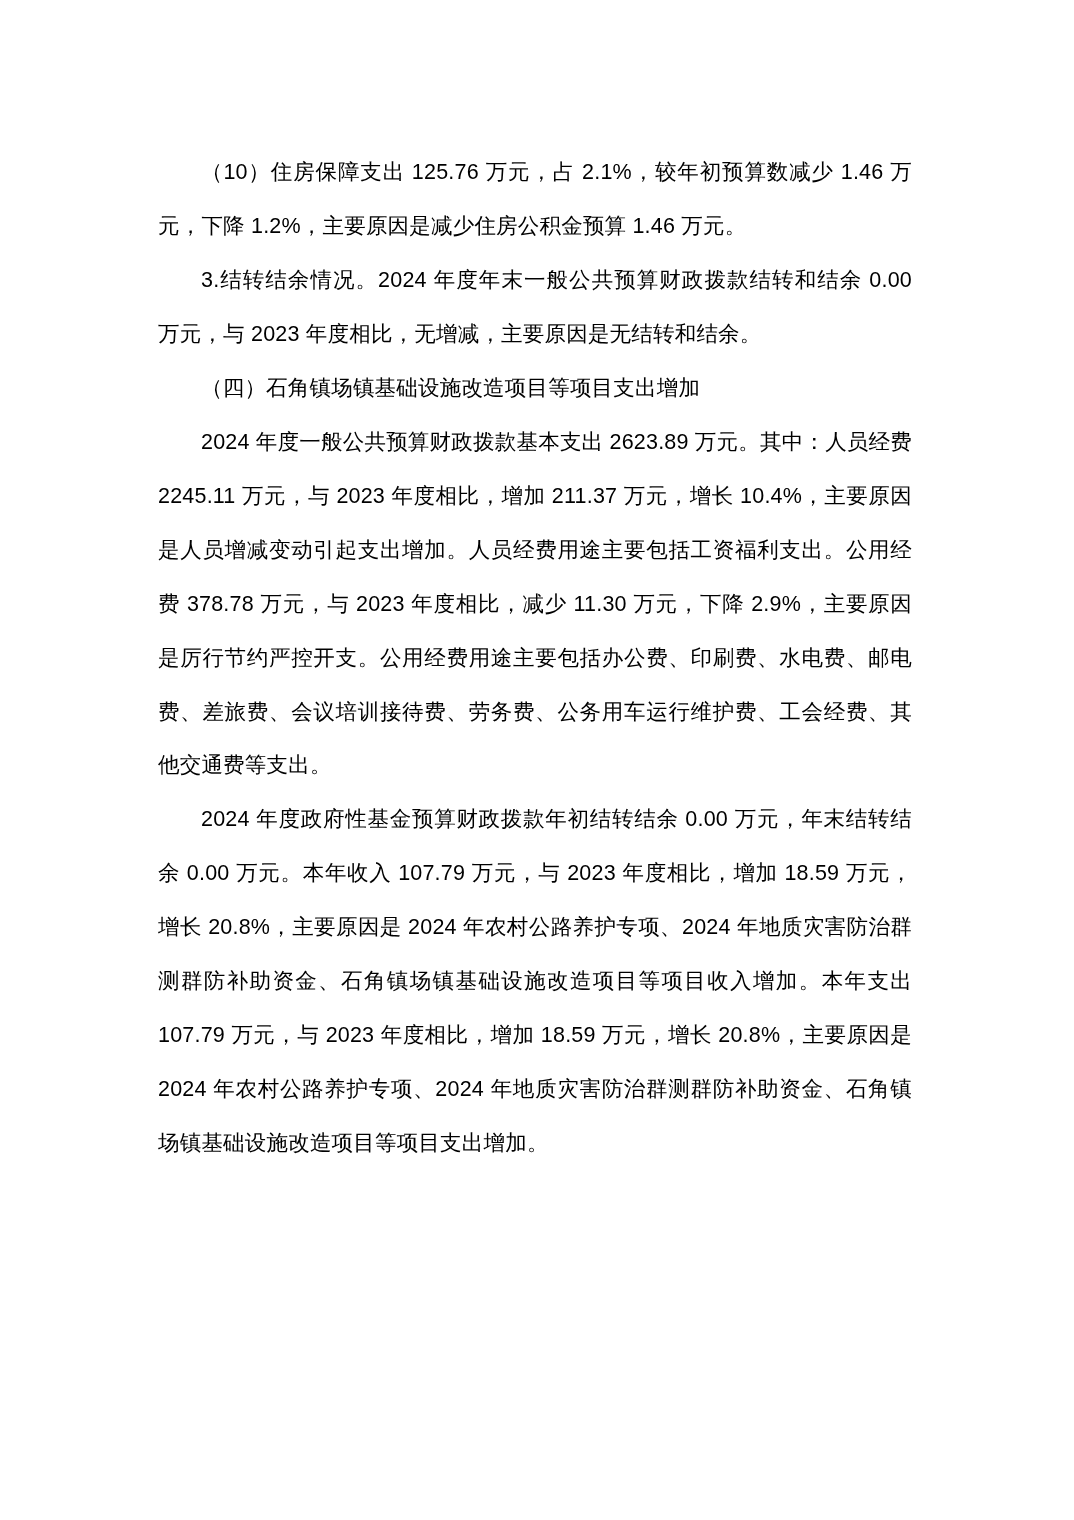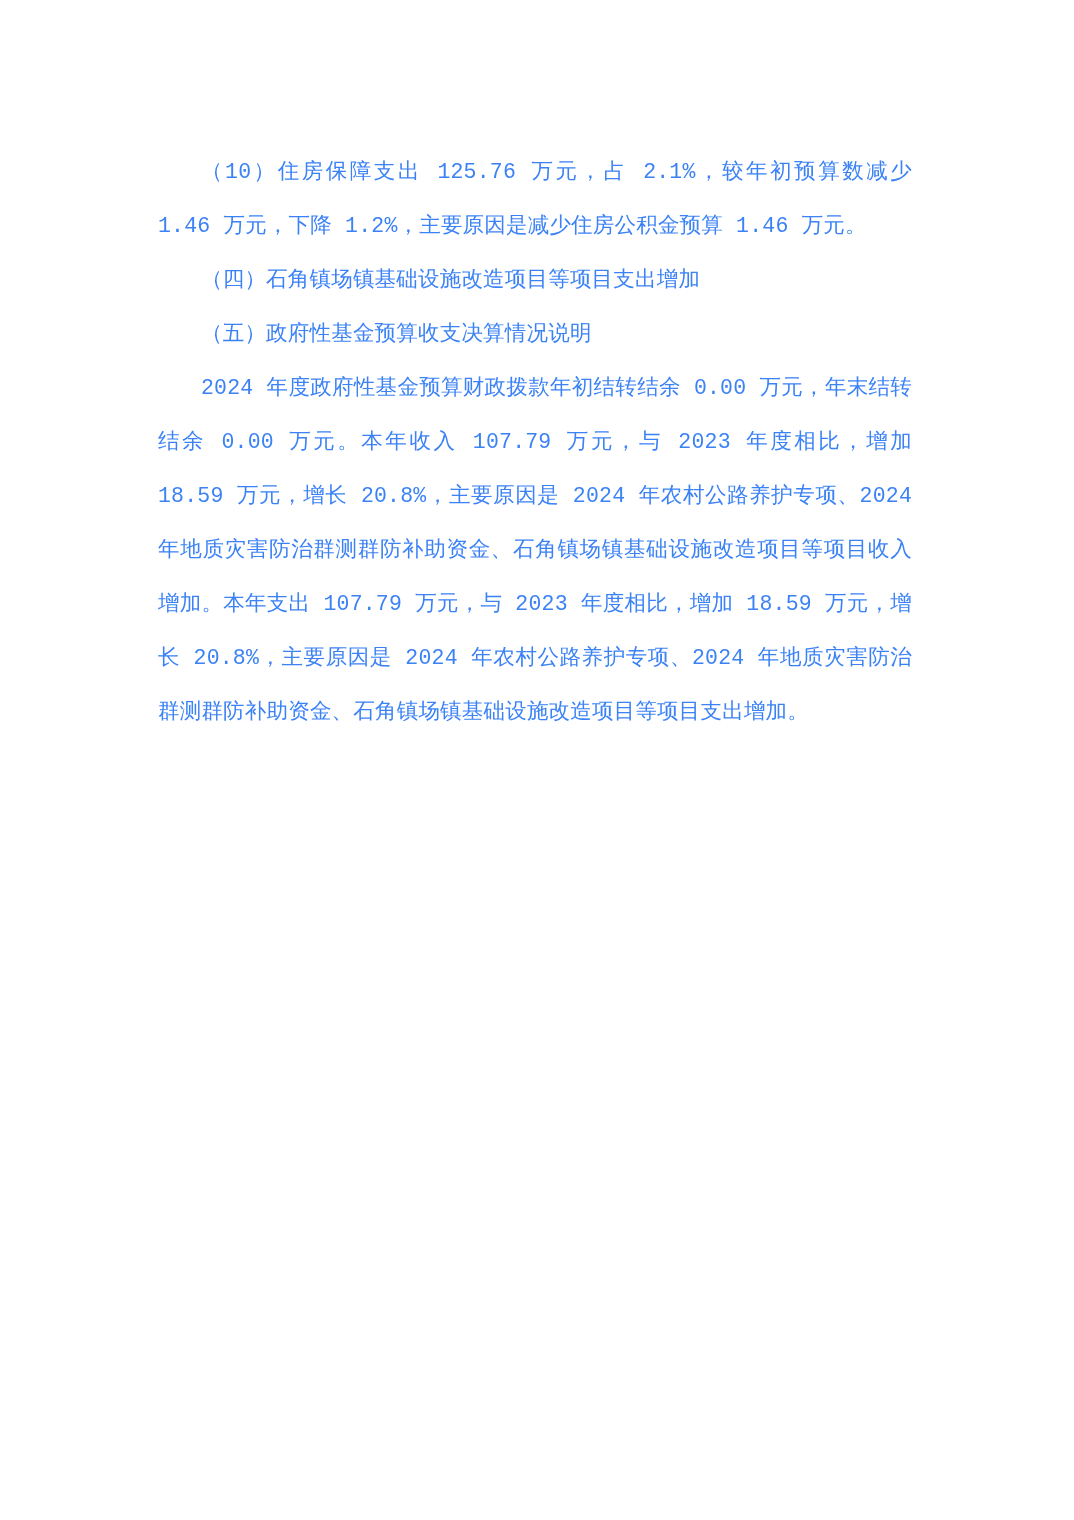--- a/index.html
+++ b/index.html
@@ -15,33 +15,34 @@
   .page {
     box-sizing: border-box;
     width: 1074px;
     height: 1520px;
     background: #ffffff;
     padding: 146px 162px 40px 158px;
   }
   .doc p {
     margin: 0;
     padding: 0;
-    font-family: Liberation Mono, monospace;
+    font-family: Liberation Sans, sans-serif;
     font-size: 21.5px;
     line-height: 53.95px;
-    color: #3b82f6;
+    color: #000000;
     text-align: justify;
     text-justify: inter-character;
     text-indent: 43px;
     letter-spacing: 0.2px;
   }
 </style>
 </head>
 <body>
 
 <div class="page">
   <div class="doc">
     <p>（10）住房保障支出 125.76 万元，占 2.1%，较年初预算数减少 1.46 万元，下降 1.2%，主要原因是减少住房公积金预算 1.46 万元。</p>
+    <p>3.结转结余情况。2024 年度年末一般公共预算财政拨款结转和结余 0.00 万元，与 2023 年度相比，无增减，主要原因是无结转和结余。</p>
     <p>（四）石角镇场镇基础设施改造项目等项目支出增加</p>
-    <p>（五）政府性基金预算收支决算情况说明</p>
+    <p>2024 年度一般公共预算财政拨款基本支出 2623.89 万元。其中：人员经费 2245.11 万元，与 2023 年度相比，增加 211.37 万元，增长 10.4%，主要原因是人员增减变动引起支出增加。人员经费用途主要包括工资福利支出。公用经费 378.78 万元，与 2023 年度相比，减少 11.30 万元，下降 2.9%，主要原因是厉行节约严控开支。公用经费用途主要包括办公费、印刷费、水电费、邮电费、差旅费、会议培训接待费、劳务费、公务用车运行维护费、工会经费、其他交通费等支出。</p>
     <p>2024 年度政府性基金预算财政拨款年初结转结余 0.00 万元，年末结转结余 0.00 万元。本年收入 107.79 万元，与 2023 年度相比，增加 18.59 万元，增长 20.8%，主要原因是 2024 年农村公路养护专项、2024 年地质灾害防治群测群防补助资金、石角镇场镇基础设施改造项目等项目收入增加。本年支出 107.79 万元，与 2023 年度相比，增加 18.59 万元，增长 20.8%，主要原因是 2024 年农村公路养护专项、2024 年地质灾害防治群测群防补助资金、石角镇场镇基础设施改造项目等项目支出增加。</p>
   </div>
 </div>
 
 </body></html>

